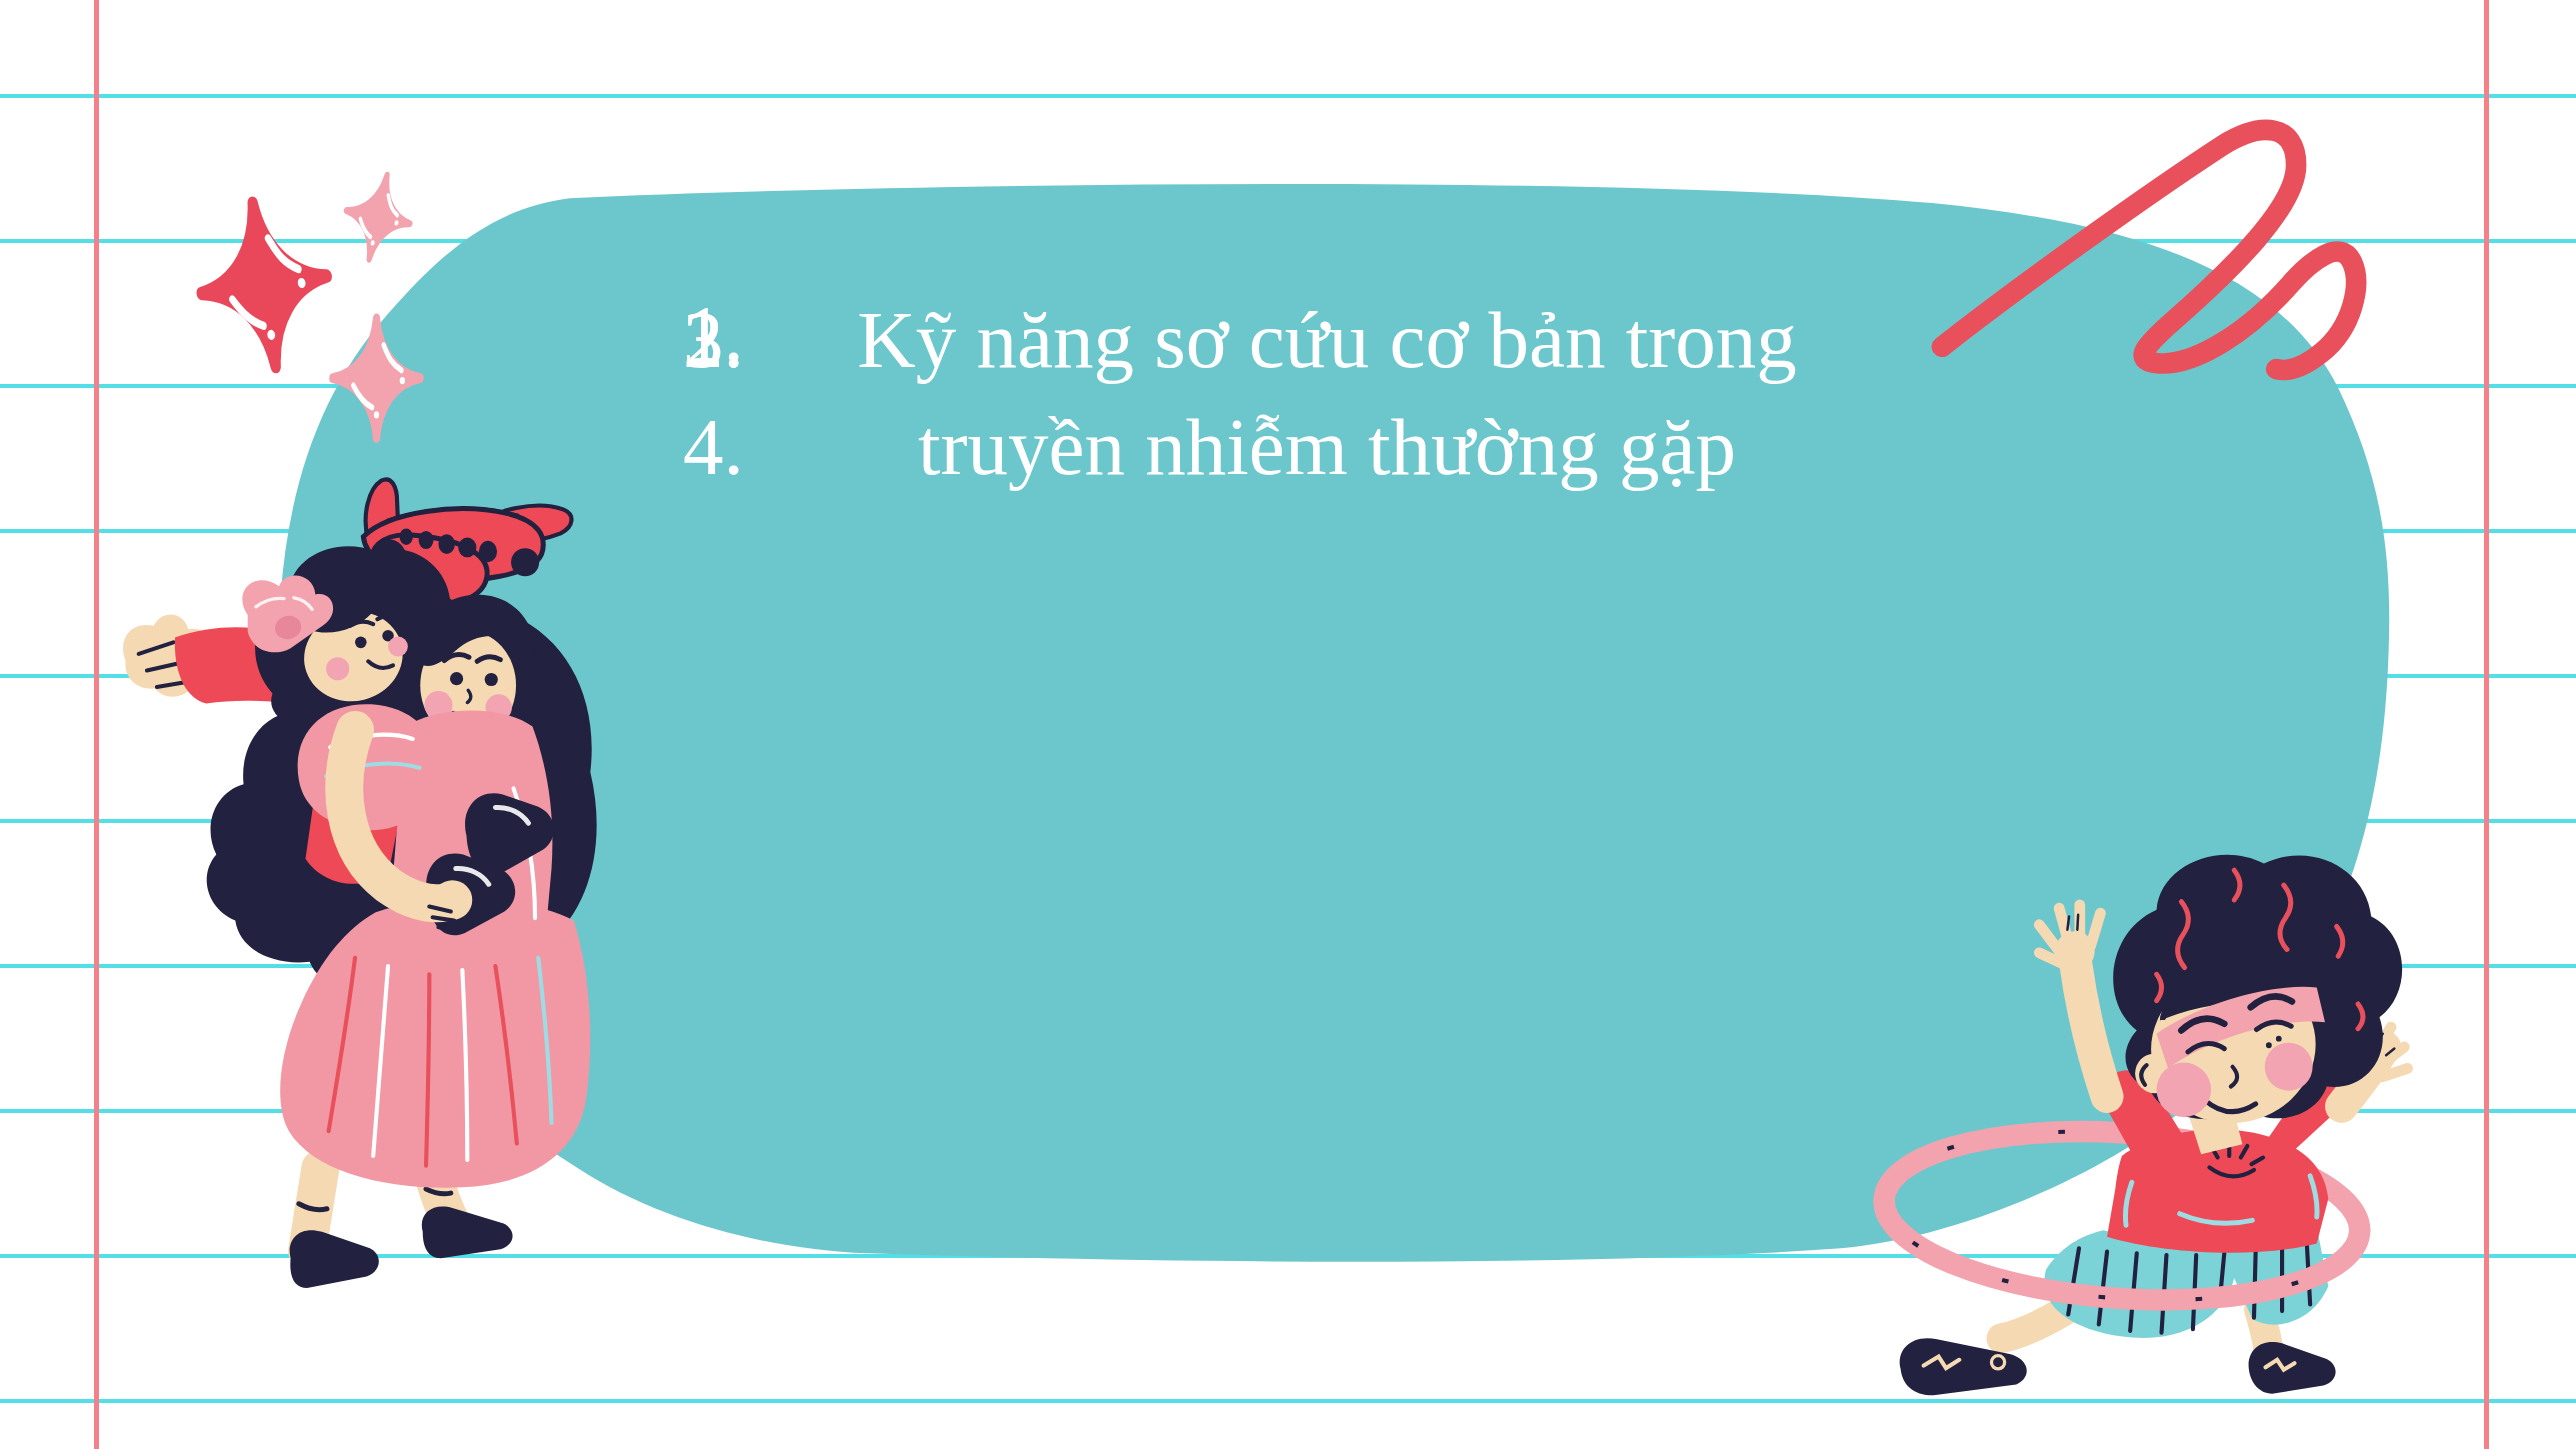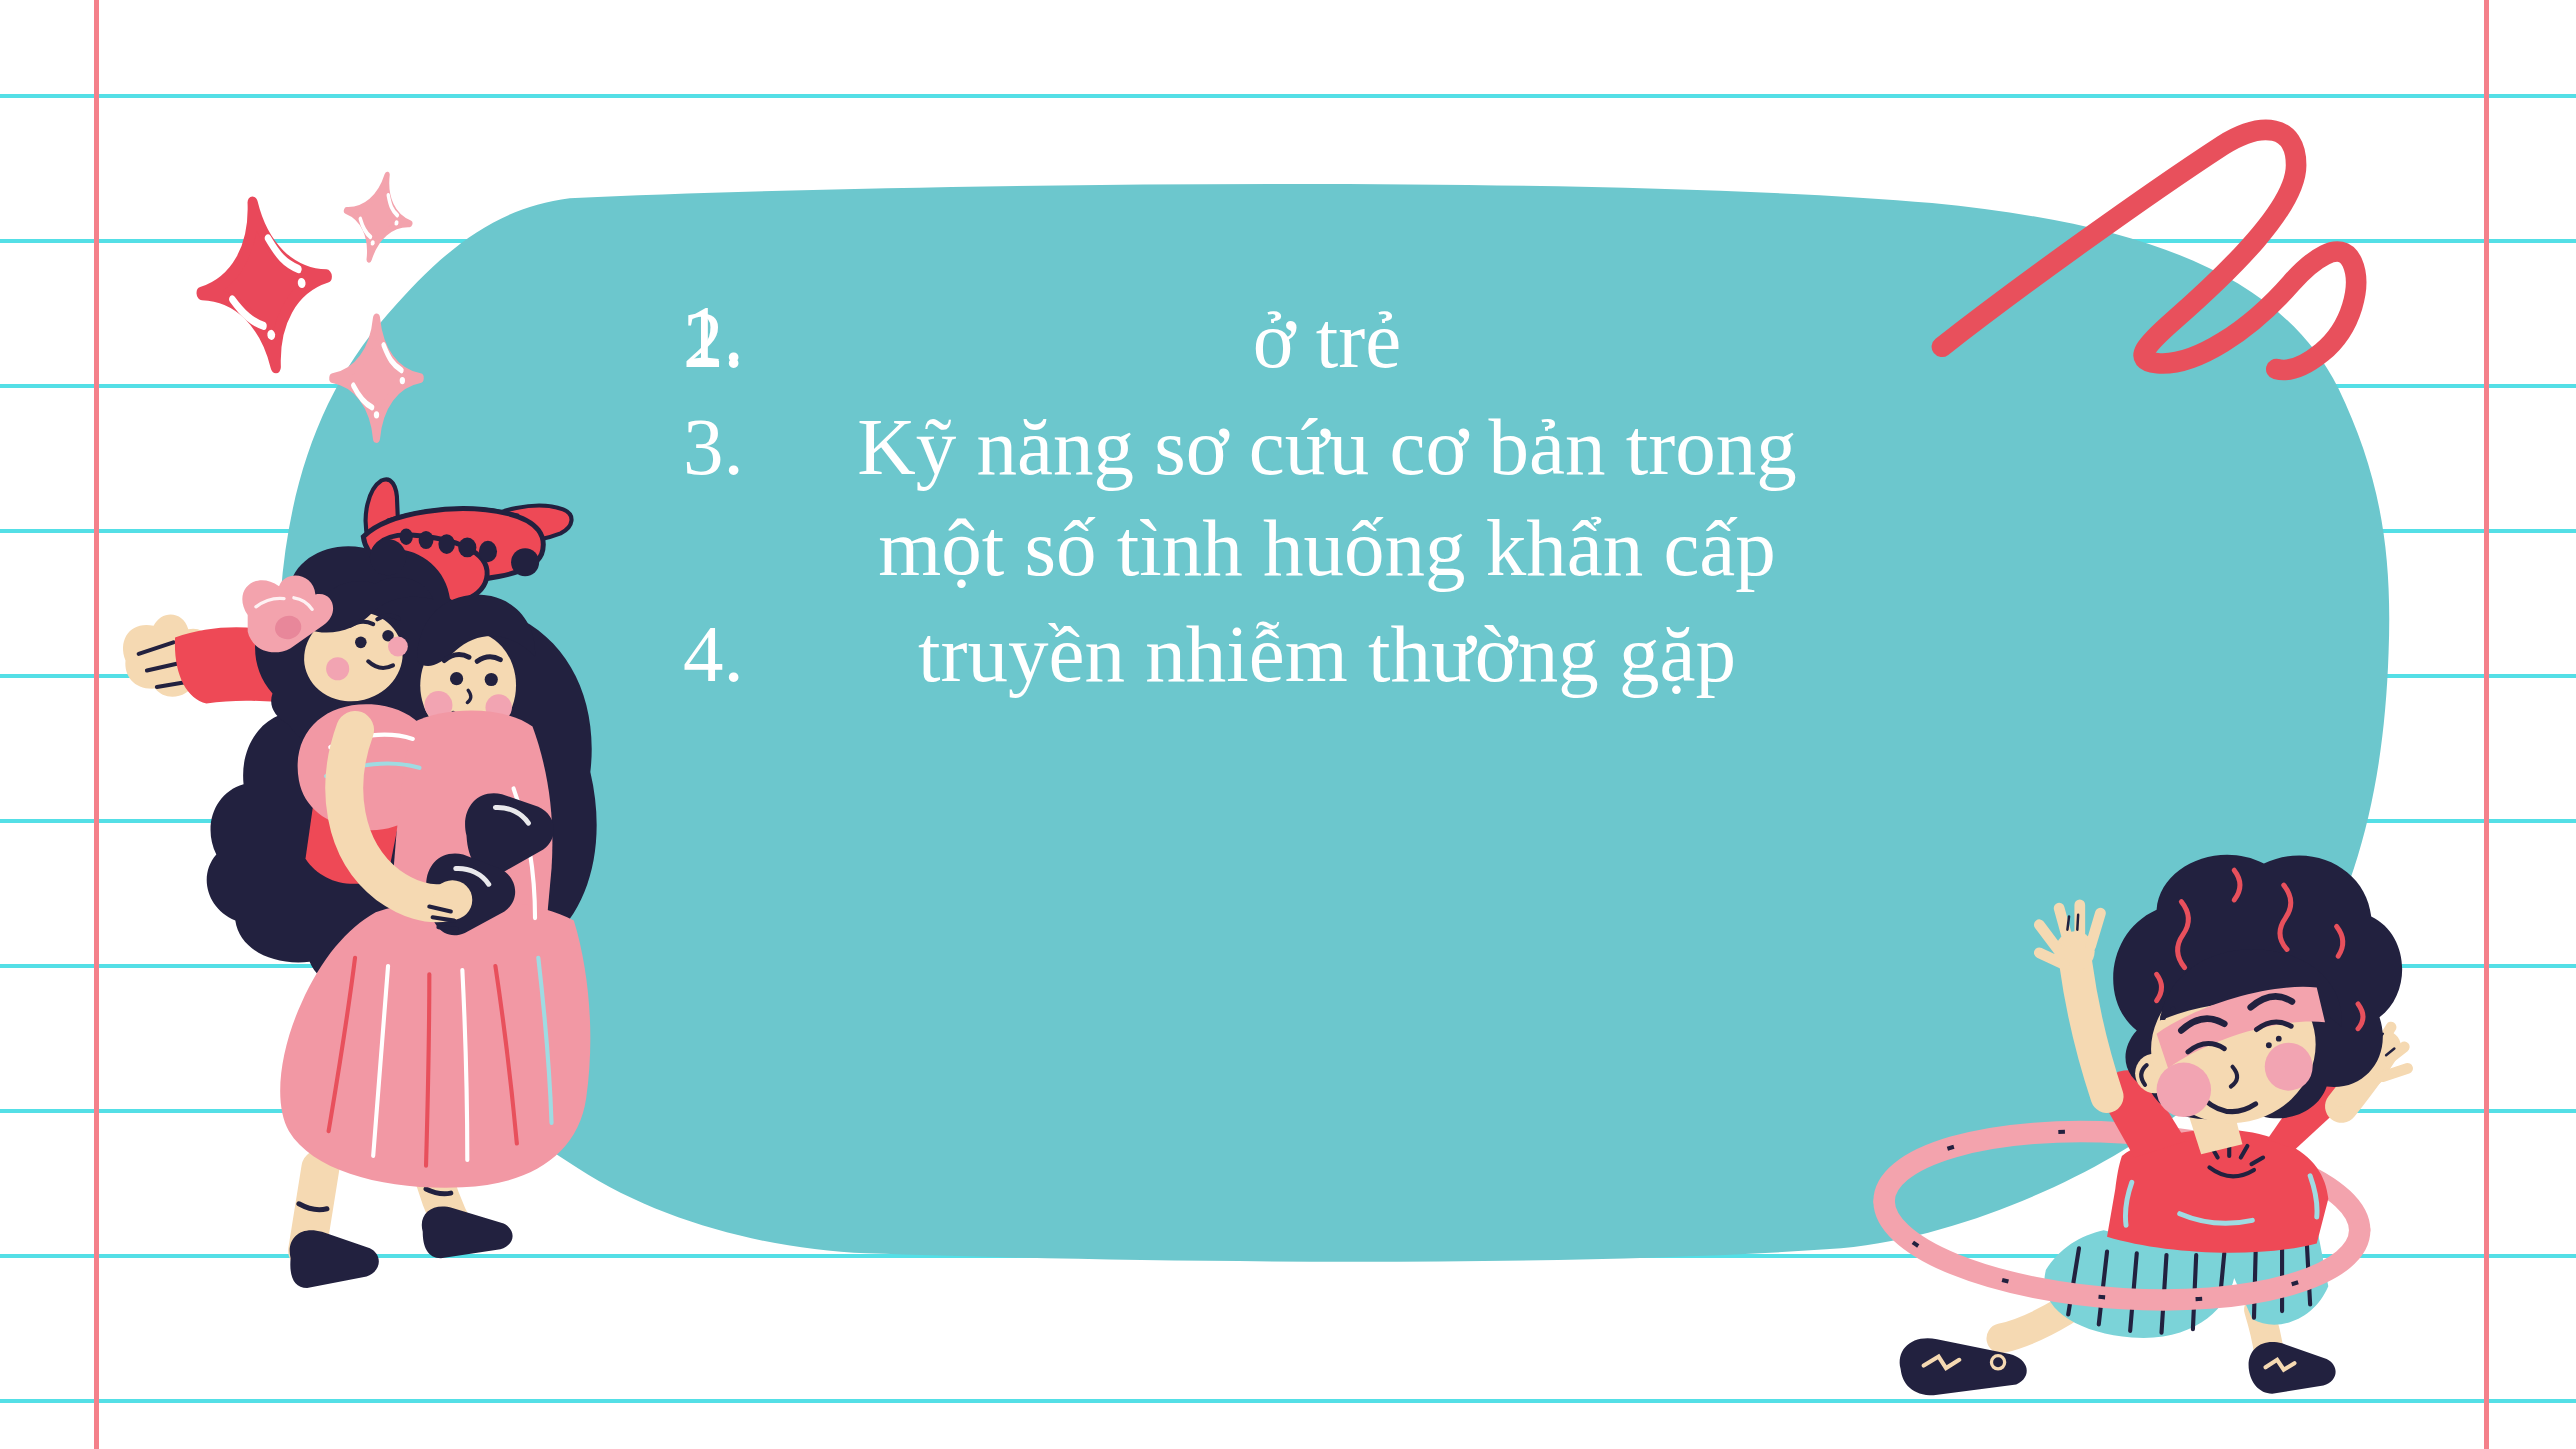--- a/index.html
+++ b/index.html
@@ -289,26 +289,24 @@
       <path d="M2282 1455 A 288 100 4 0 0 2858 1490" fill="none" stroke="#22213f" stroke-width="5" stroke-dasharray="8 110" stroke-dashoffset="55"></path>
     </g>
   </svg>
 
   <div class="list">
     <div class="item">
       <span class="num">1.</span>
     </div>
     <div class="item">
       <span class="num">2.</span>
-      <div class="line">ở trẻ</div>
     </div>
     <div class="item">
       <span class="num">3.</span>
       <div class="line">Kỹ năng sơ cứu cơ bản trong</div>
-      <div class="line">một số tình huống khẩn cấp</div>
     </div>
     <div class="item">
       <span class="num">4.</span>
       <div class="line">truyền nhiễm thường gặp</div>
     </div>
   </div>
 
 </div>
 
 

